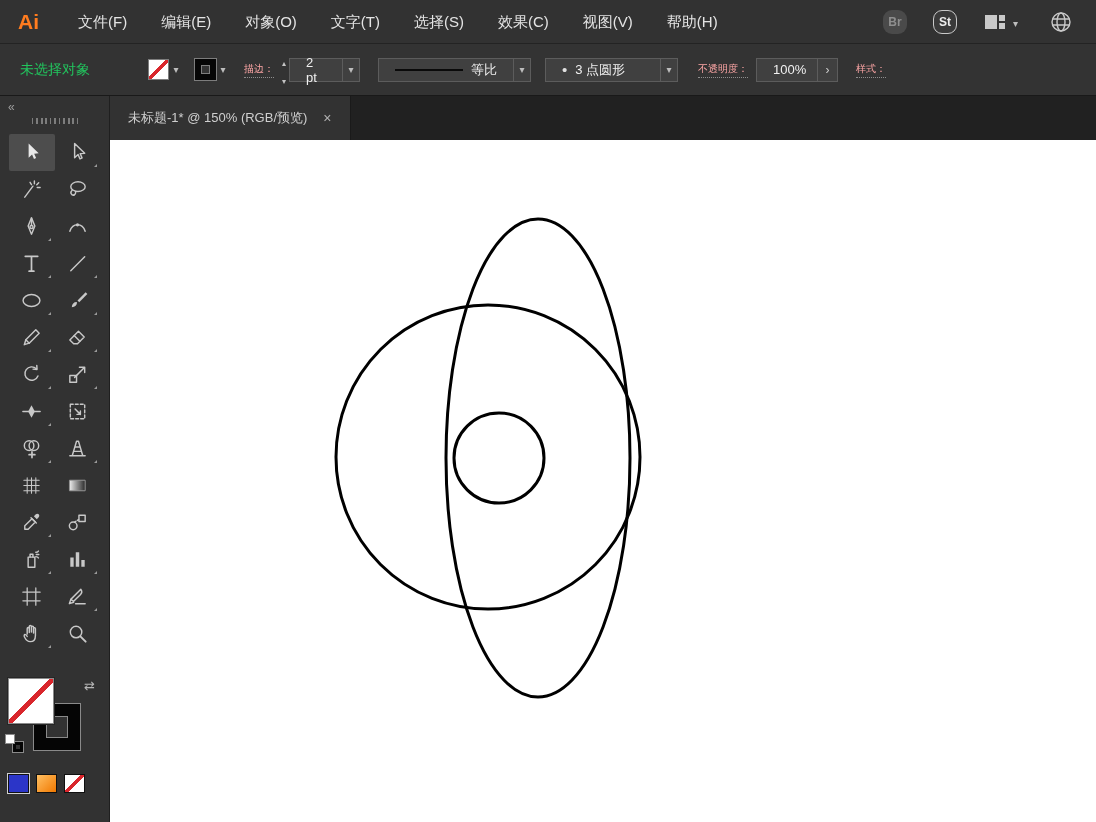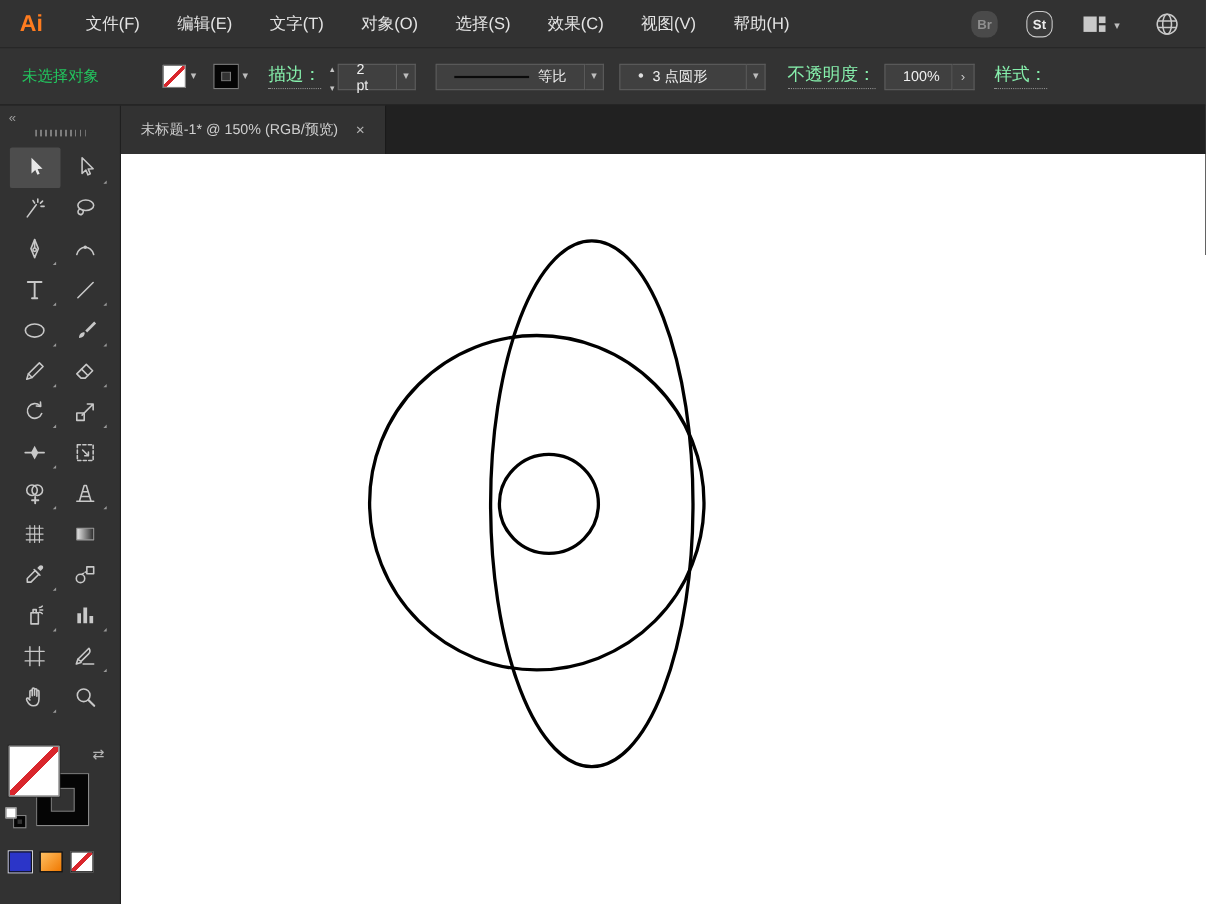--- a/index.html
+++ b/index.html
@@ -17,21 +17,21 @@
           font-size:12px;font-weight:bold;margin-right:26px;}
   .br-btn{background:#4a4a4a;color:#8f8f8f;}
   .st-btn{background:#3a3a3a;color:#ececec;border:1px solid #c9c9c9;box-sizing:border-box;}
   .ws-group{display:flex;align-items:center;margin-right:30px;}
   .chev::after{content:"▾";color:#bdbdbd;font-size:10px;}
   .ws-chev{margin-left:6px;}
 
   
   #controlbar{position:absolute;left:0;top:44px;width:1096px;height:52px;box-sizing:border-box;
               background:#333333;border-bottom:1px solid #191919;display:flex;align-items:center;padding:0 0 0 20px;}
-  .cb-label{color:#86efac;font-size:16px;border-bottom:1px dotted #8e8e8e;padding-bottom:1px;white-space:nowrap;}
+  .cb-label{color:#fca5a5;font-size:10px;border-bottom:1px dotted #8e8e8e;padding-bottom:1px;white-space:nowrap;}
   .status-text{color:#22c55e;font-size:14px;width:100px;margin-right:28px;white-space:nowrap;}
   .swatch-group{display:flex;align-items:center;margin-right:12px;}
   .mini-swatch{width:21px;height:21px;box-sizing:border-box;border:1px solid #7d7d7d;}
   .fill-none{background:
       linear-gradient(135deg,transparent 44%,#d9262c 44%,#d9262c 56%,transparent 56%),#ffffff;}
   .stroke-black{background:transparent;border:6px solid #050505;box-shadow:0 0 0 1px #7d7d7d, inset 0 0 0 1px #7d7d7d;}
   .sw-chev{width:14px;height:21px;display:flex;align-items:center;justify-content:center;}
   .stepper{display:flex;flex-direction:column;margin:0 3px 0 8px;}
   .step-up::after{content:"▴";color:#c4c4c4;font-size:8px;line-height:8px;}
   .step-dn::after{content:"▾";color:#c4c4c4;font-size:8px;line-height:8px;}
@@ -94,22 +94,22 @@
 </head>
 <body>
 
 <div id="app">
 
   <div id="menubar">
     <span class="app-logo">Ai</span>
     <div id="menu-list">
         <div class="menu-item">文件(F)</div>
         <div class="menu-item">编辑(E)</div>
+        <div class="menu-item">对象(O)</div>
         <div class="menu-item">文字(T)</div>
-        <div class="menu-item">对象(O)</div>
         <div class="menu-item">选择(S)</div>
         <div class="menu-item">效果(C)</div>
         <div class="menu-item">视图(V)</div>
         <div class="menu-item">帮助(H)</div>
       </div>
     <div class="mb-spacer"></div>
     <div class="sq-btn br-btn">Br</div>
     <div class="sq-btn st-btn">St</div>
     <div class="ws-group">
       <svg width="24" height="20" viewBox="0 0 24 20">

